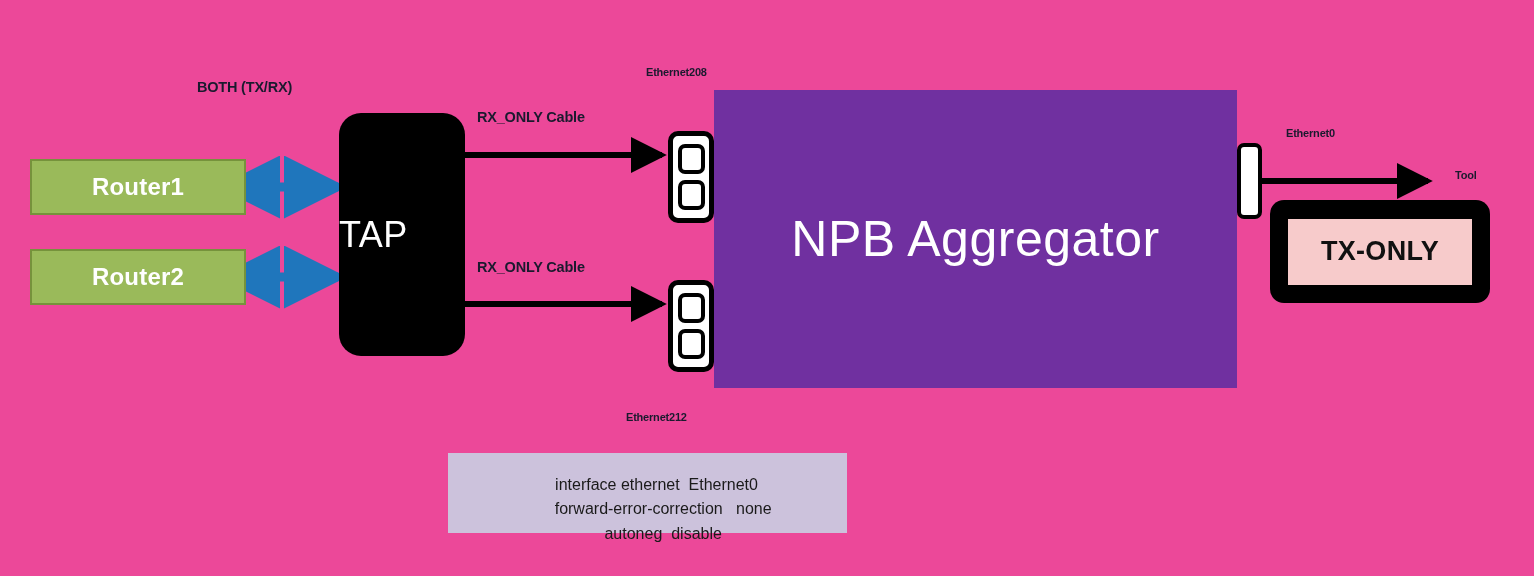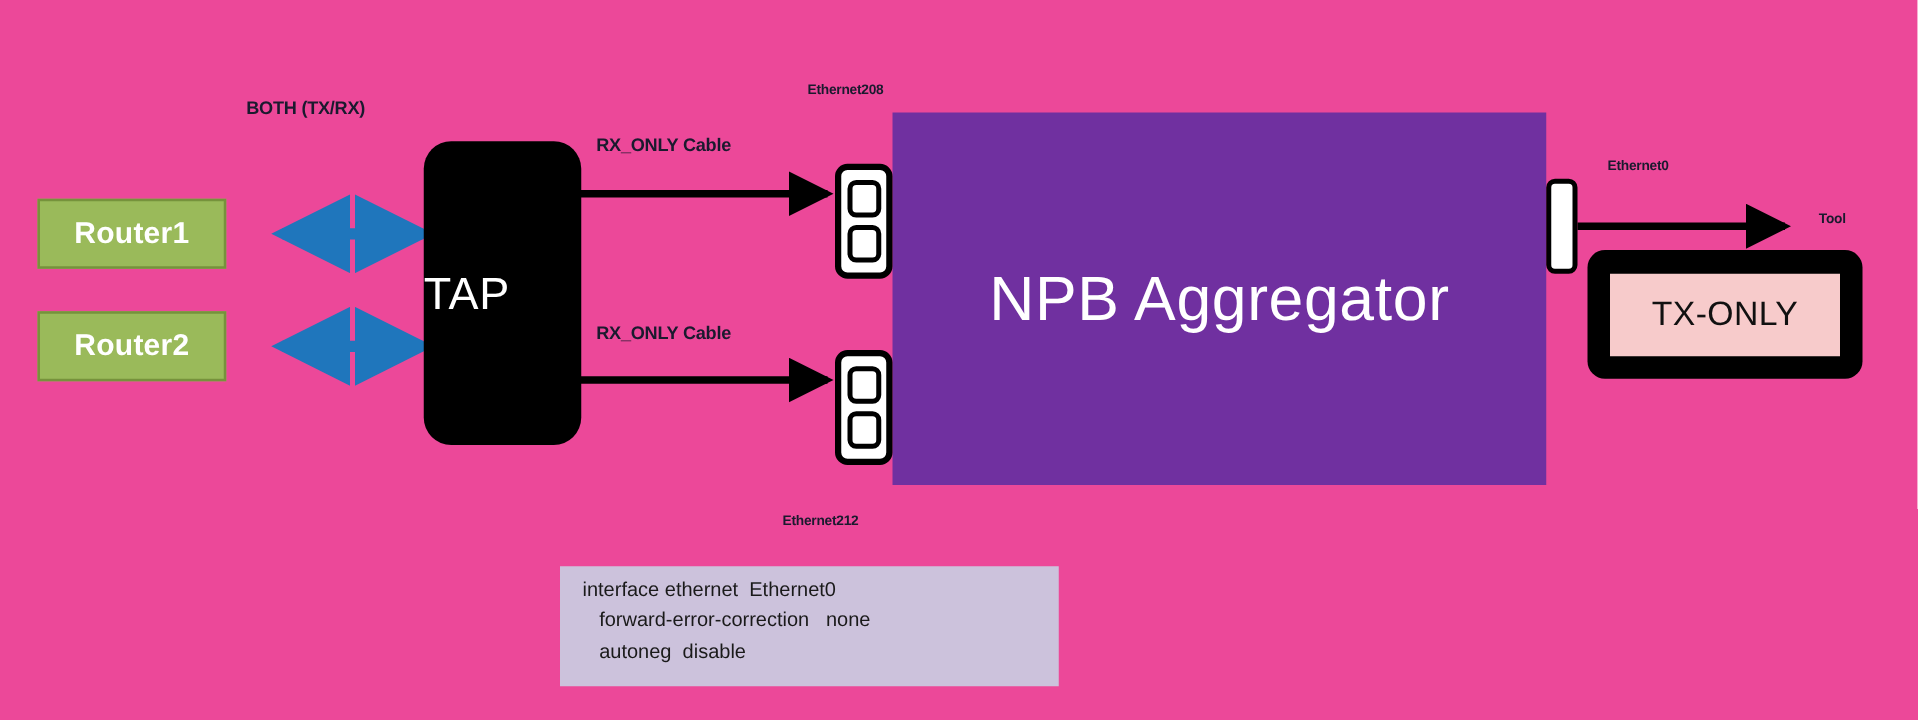--- a/index.html
+++ b/index.html
@@ -26,21 +26,21 @@
     font-weight: bold;
     color: #1a1a2e;
     white-space: nowrap;
     line-height: 1;
   }
   .label-sm { font-size: 14.5px; letter-spacing: -0.2px; }
   .label-md { font-size: 11px; letter-spacing: -0.2px; }
 
   
   .router {
-    width: 151px;
+    width: 216px;
     height: 56px;
     background: #9ABA5A;
     border: 2px solid #76923C;
     box-sizing: border-box;
     display: flex;
     align-items: center;
     justify-content: center;
   }
   .router-label {
     font-family: "Liberation Sans", sans-serif;
@@ -132,31 +132,32 @@
     height: 66px;
     background: #F7CBCB;
     display: flex;
     align-items: center;
     justify-content: center;
   }
   .tool-inner-label {
     font-family: "Liberation Sans", sans-serif;
     font-size: 27px;
     color: #111111;
-    font-weight: normal;
+    font-weight: bold;
     letter-spacing: 0.3px;
   }
 
   
   .config-box {
     width: 399px;
-    height: 96px;
+    height: 80px;
     background: #CCC2DC;
     box-sizing: border-box;
-    padding: 8px 0 0 18px;
+    padding: 20px 0 0 18px;
+    text-align: center;
   }
   .config-line {
     font-family: "Liberation Sans", sans-serif;
     font-size: 16px;
     color: #1a1a1a;
     line-height: 1.52;
     white-space: pre;
   }
 
   

